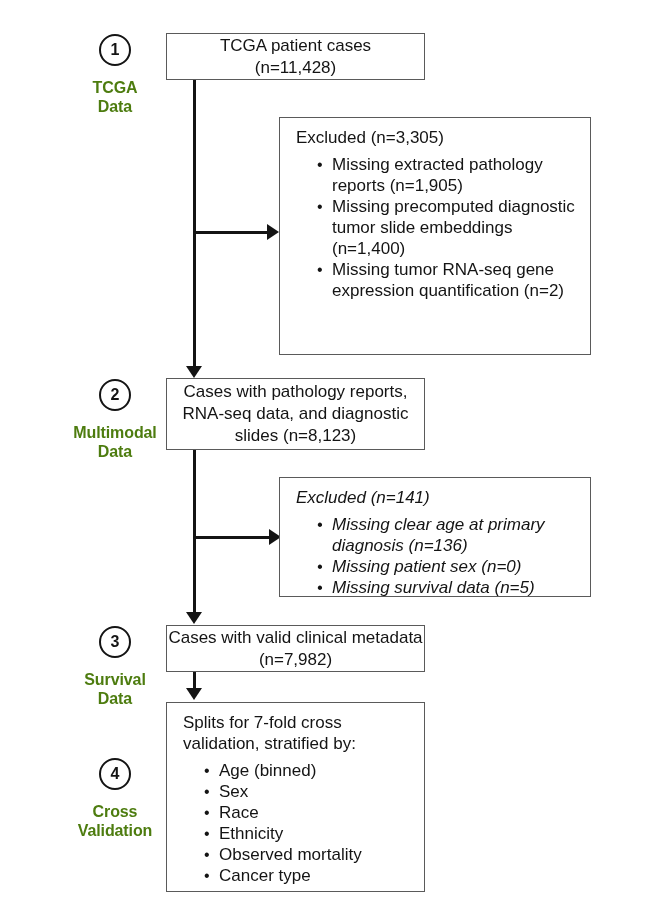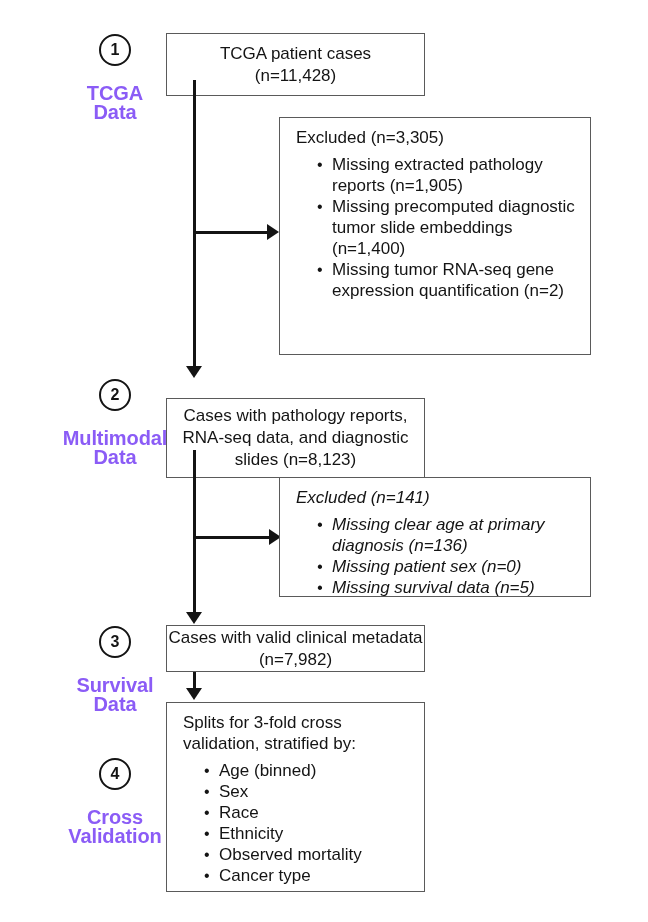--- a/index.html
+++ b/index.html
@@ -35,25 +35,25 @@
     border: 2.2px solid #141414;
     border-radius: 50%;
     box-sizing: border-box;
     font-size: 16px;
     font-weight: bold;
     line-height: 28px;
     text-align: center;
     color: #141414;
   }
   .stage-name {
-    margin-top: 18px;
-    font-size: 20px;
+    margin-top: 12px;
+    font-size: 16px;
     font-weight: bold;
     line-height: 19px;
-    color: #8b5cf6;
+    color: #4d7c0f;
     letter-spacing: -0.1px;
   }
   
   .node {
     position: absolute;
     box-sizing: border-box;
     border: 1.6px solid #5a5a5a;
     background: #ffffff;
     color: #141414;
   }
@@ -136,39 +136,39 @@
     <div class="stage-name" style="white-space:pre-line;">Survival
 Data</div>
   </div>
 
   <div class="stage" style="top:758px;">
     <div class="stage-circle">4</div>
     <div class="stage-name" style="white-space:pre-line;">Cross
 Validation</div>
   </div>
 
-  <div class="node node-center" style="left:166px; top:33px; width:259px; height:63px; white-space:pre-line;">TCGA patient cases
+  <div class="node node-center" style="left:166px; top:33px; width:259px; height:47px; white-space:pre-line;">TCGA patient cases
 (n=11,428)</div>
 
   <div class="vline" style="left:193px; top:80px; height:290px;"></div>
   <div class="arrow-down" style="left:186px; top:366px;"></div>
 
   <div class="hline" style="left:193px; top:231px; width:76px;"></div>
   <div class="arrow-right" style="left:267px; top:224px;"></div>
 
   <div class="node node-left" style="left:279px; top:117px; width:312px; height:238px;">
     <span class="excl-title">Excluded (n=3,305)</span>
     <ul class="bullets">
       <li>Missing extracted pathology reports (n=1,905)</li>
       <li>Missing precomputed diagnostic tumor slide embeddings (n=1,400)</li>
       <li>Missing tumor RNA-seq gene expression quantification (n=2)</li>
     </ul>
   </div>
 
-  <div class="node node-center" style="left:166px; top:398px; width:259px; height:80px;">Cases with pathology reports, RNA-seq data, and diagnostic slides (n=8,123)</div>
+  <div class="node node-center" style="left:166px; top:378px; width:259px; height:72px;">Cases with pathology reports, RNA-seq data, and diagnostic slides (n=8,123)</div>
 
   <div class="vline" style="left:193px; top:450px; height:168px;"></div>
   <div class="arrow-down" style="left:186px; top:612px;"></div>
 
   <div class="hline" style="left:193px; top:536px; width:78px;"></div>
   <div class="arrow-right" style="left:269px; top:529px;"></div>
 
   <div class="node node-left" style="left:279px; top:477px; width:312px; height:120px;font-style:italic;">
     <span class="excl-title">Excluded (n=141)</span>
     <ul class="bullets">
@@ -177,21 +177,21 @@
       <li>Missing survival data (n=5)</li>
     </ul>
   </div>
 
   <div class="node node-center" style="left:166px; top:625px; width:259px; height:47px;">Cases with valid clinical metadata (n=7,982)</div>
 
   <div class="vline" style="left:193px; top:672px; height:18px;"></div>
   <div class="arrow-down" style="left:186px; top:688px;"></div>
 
   <div class="node node-left" style="left:166px; top:702px; width:259px; height:190px;">
-    <span class="excl-title">Splits for 3-fold cross validation, stratified by:</span>
+    <span class="excl-title">Splits for 7-fold cross validation, stratified by:</span>
     <ul class="bullets">
       <li>Age (binned)</li>
       <li>Sex</li>
       <li>Race</li>
       <li>Ethnicity</li>
       <li>Observed mortality</li>
       <li>Cancer type</li>
     </ul>
   </div>
 

